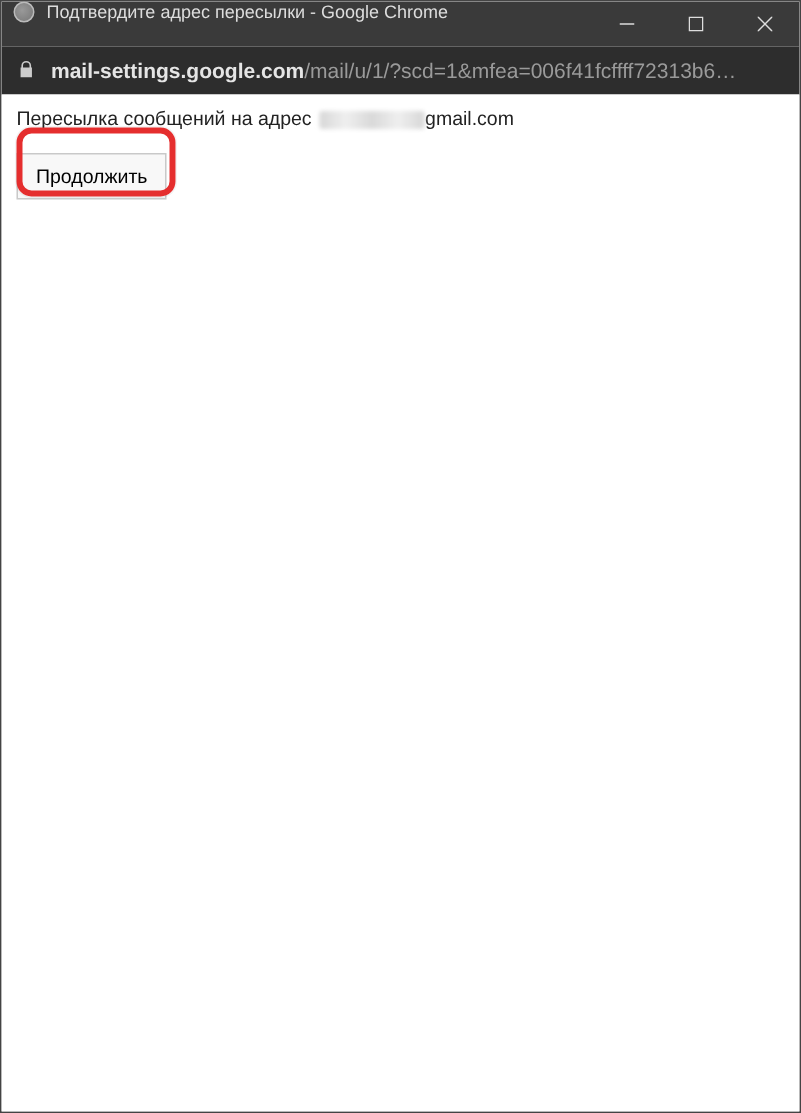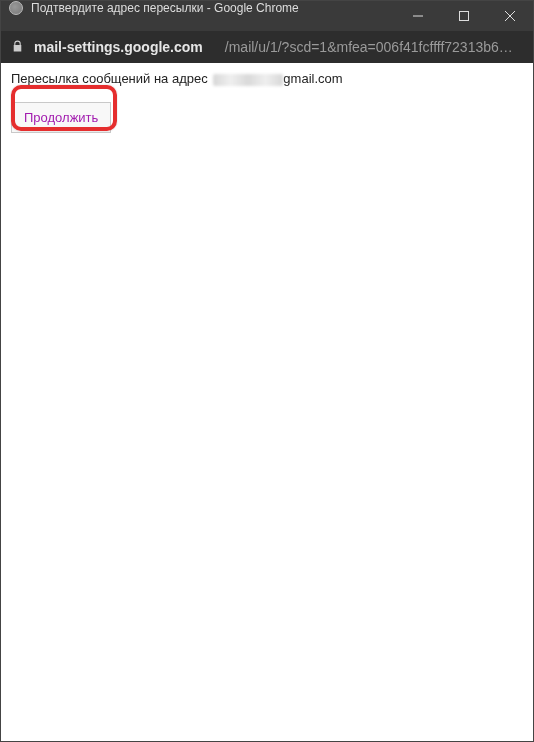--- a/index.html
+++ b/index.html
@@ -42,21 +42,21 @@
     color: #ccc;
     font-size: 14px;
   }
   .addressbar .lock {
     margin-right: 10px;
     flex-shrink: 0;
   }
   .addressbar .lock svg { width: 13px; height: 14px; fill: #ccc; }
   .addressbar .url { white-space: nowrap; overflow: hidden; text-overflow: ellipsis; }
   .addressbar .url .host { color: #e5e5e5; font-weight: bold; }
-  .addressbar .url .path { color: #9a9a9a; padding-left: 22px; }
+  .addressbar .url .path { color: #9a9a9a; }
 
   .content {
     padding: 8px 10px;
     background: #fff;
     color: #222;
     font-size: 13px;
     height: calc(100% - 62px);
     overflow: auto;
   }
   .msg { margin-bottom: 16px; }
@@ -70,21 +70,21 @@
     border-radius: 2px;
   }
 
   .btnrow { display: flex; gap: 18px; align-items: center; }
   .btn {
     font-family: Arial, sans-serif;
     font-size: 13px;
     padding: 7px 12px;
     background: #f8f8f8;
     border: 1px solid #c9c9c9;
-    color: #a21caf;
+    color: #000000;
     cursor: pointer;
   }
 
   .highlight-box {
     position: absolute;
     border: 4px solid #e52e2e;
     border-radius: 10px;
     pointer-events: none;
     box-shadow: 0 0 0 1px rgba(0,0,0,0.05);
   }

